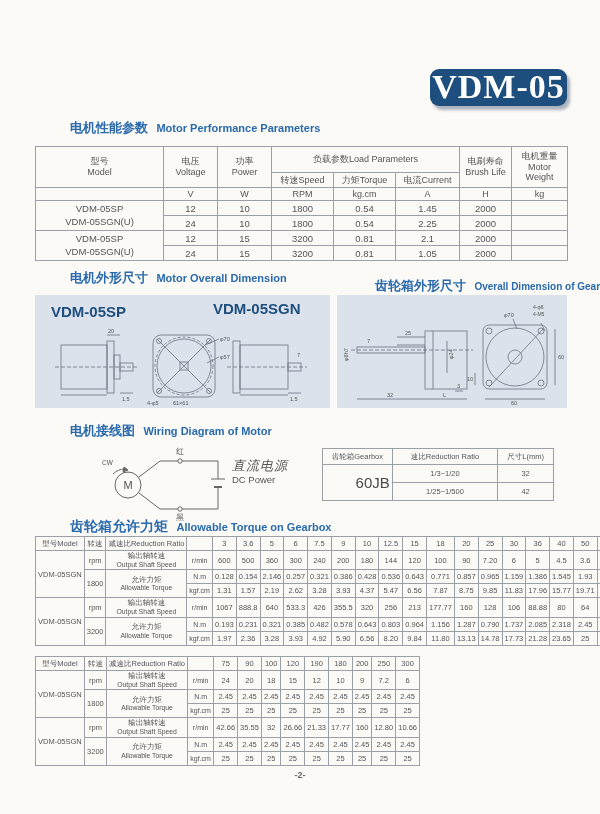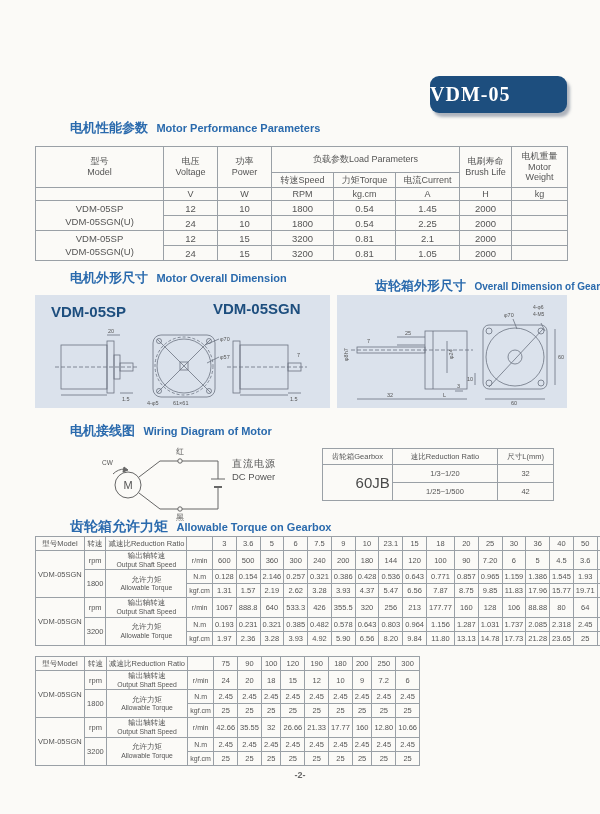--- a/index.html
+++ b/index.html
@@ -11,24 +11,23 @@
     color:#4a4a4a;
     overflow:hidden;
   }
   .abs { position:absolute; }
 
   
   #badge {
     left:430px; top:69px; width:137px; height:37px;
     background:#1d4e7e; border-radius:9px;
     color:#fff; font-family:"Liberation Serif", serif; font-weight:bold;
-    font-size:20px; text-align:left; line-height:36px;
+    font-size:34px; text-align:center; line-height:36px;
     box-shadow:3px 4px 3px rgba(110,120,140,.55);
     letter-spacing:1px;
-    margin-top:7px;
   }
 
   
   .sec { white-space:nowrap; color:#2a6aad; }
   .sec .zh { font-size:13px; font-weight:bold;padding-left:35px; }
   .sec .en { font-size:11px; font-weight:bold; margin-left:4px; }
   #sec-torque .zh { font-size:14px; }
   #sec-gearboxdim .en { font-size:10px; }
 
   
@@ -49,21 +48,21 @@
   .dimbox { background:#dbe2ec; }
   #dim-left  { left:35px;  top:295px; width:295px; height:113px; }
   #dim-right { left:337px; top:295px; width:230px; height:113px; }
   .draw-label { position:absolute; font-size:15px; font-weight:bold; color:#1d4e7e; }
   svg text { fill:#555; font-family:"Liberation Sans", sans-serif; }
   .sketch { stroke:#6b7280; fill:none; stroke-width:0.8; }
 
   
   #wiring-diagram { left:100px; top:441px; width:200px; height:80px; }
   #dc-label { left:232px; top:458px; color:#555; line-height:1.25; }
-  #dc-label .zh { font-size:10px; letter-spacing:1px; display:block; }
+  #dc-label .zh { font-size:13px; letter-spacing:1px; display:block;font-style:italic; }
   #dc-label .en { font-size:9.5px; display:block; }
 
   
   #gear { left:322px; top:448px; width:232px; font-size:7.5px; color:#555; }
   #gear td { padding:1px 2px; height:16px; }
   #gear tr.gr { height:18px; }
   #gear .big { font-size:15px; color:#4a4a4a;text-align:right; }
 
   
   .tq { font-size:7.5px; color:#555; }
@@ -363,21 +362,21 @@
     <td class="c-speed">转速</td>
     <td class="c-ratio">减速比Reduction Ratio</td>
     <td class="c-unit"></td>
   <td>3</td>
         <td>3.6</td>
         <td>5</td>
         <td>6</td>
         <td>7.5</td>
         <td>9</td>
         <td>10</td>
-        <td>23.1</td>
+        <td>12.5</td>
         <td>15</td>
         <td>18</td>
         <td>20</td>
         <td>25</td>
         <td>30</td>
         <td>36</td>
         <td>40</td>
         <td>50</td>
         <td>60</td>
       </tr>
@@ -489,21 +488,21 @@
         <td>0.231</td>
         <td>0.321</td>
         <td>0.385</td>
         <td>0.482</td>
         <td>0.578</td>
         <td>0.643</td>
         <td>0.803</td>
         <td>0.964</td>
         <td>1.156</td>
         <td>1.287</td>
-        <td>1.031</td>
+        <td>0.790</td>
         <td>1.737</td>
         <td>2.085</td>
         <td>2.318</td>
         <td>2.45</td>
         <td>2.45</td>
       </tr>
   <tr class="kg">
     <td class="c-unit">kgf.cm</td>
   <td>1.97</td>
         <td>2.36</td>

